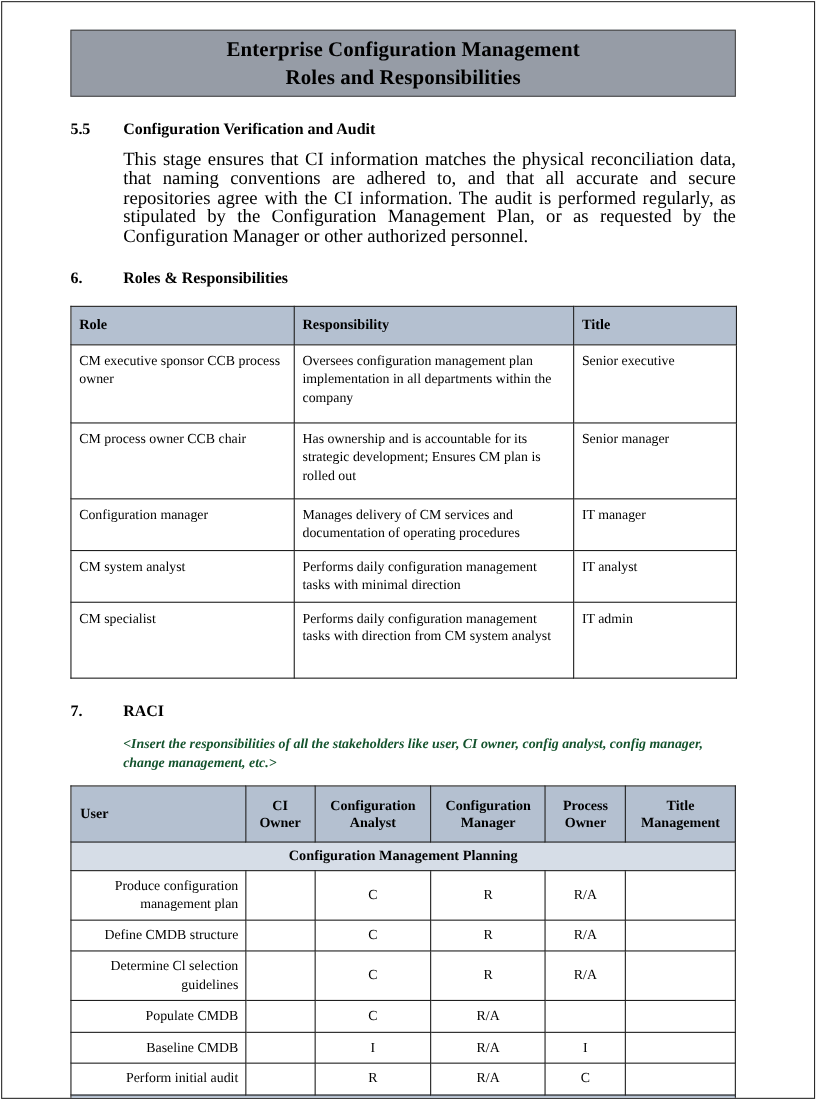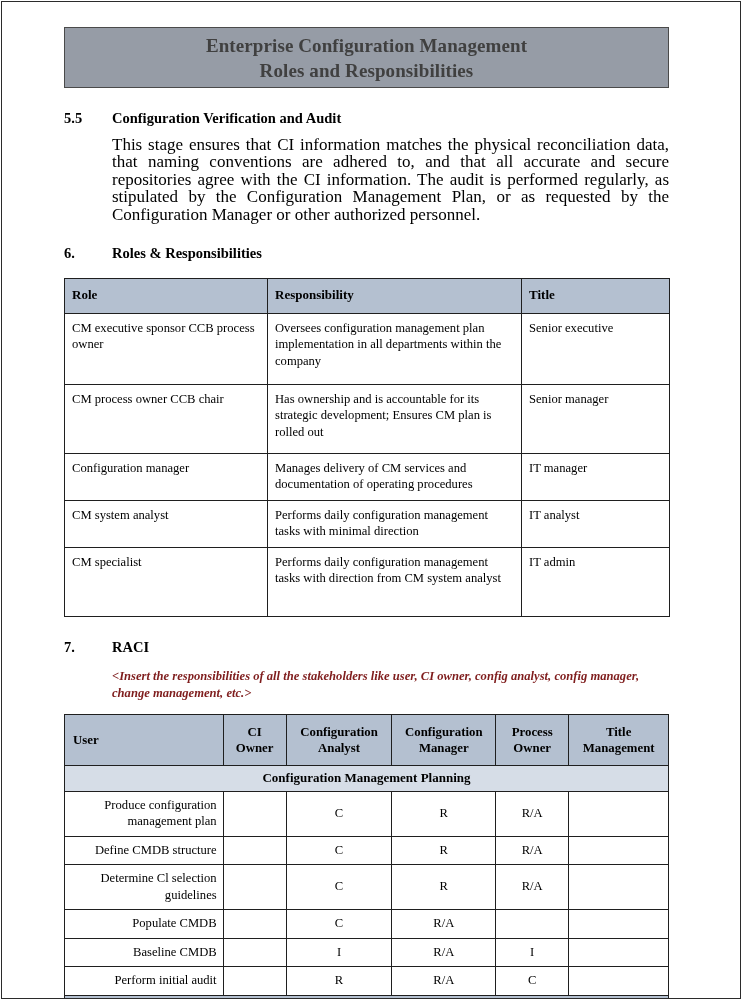--- a/index.html
+++ b/index.html
@@ -36,21 +36,21 @@
   .banner {
     background: #969ca6;
     border: 1px solid #4a4a4a;
     box-sizing: border-box;
     width: 605px;
     height: 61px;
     display: flex;
     flex-direction: column;
     align-items: center;
     justify-content: center;
-    color: #404040;
+    color: #000000;
     font-weight: bold;
     font-size: 19px;
     line-height: 25px;
     letter-spacing: .1px;
   }
   .banner-line { display: block; }
 
   
   .section-head {
     display: flex;
@@ -69,21 +69,21 @@
     text-align: justify;
   }
 
   .red-note {
     margin-left: 48px;
     margin-top: 12px;
     font-size: 12.6px;
     line-height: 17px;
     font-style: italic;
     font-weight: bold;
-    color: #7f1d1d;
+    color: #14532d;
   }
 
   
   table {
     border-collapse: collapse;
     width: 605px;
     table-layout: fixed;
   }
   .tbl-roles { margin-top: 16px; }
   .tbl-raci  { margin-top: 12px; }

